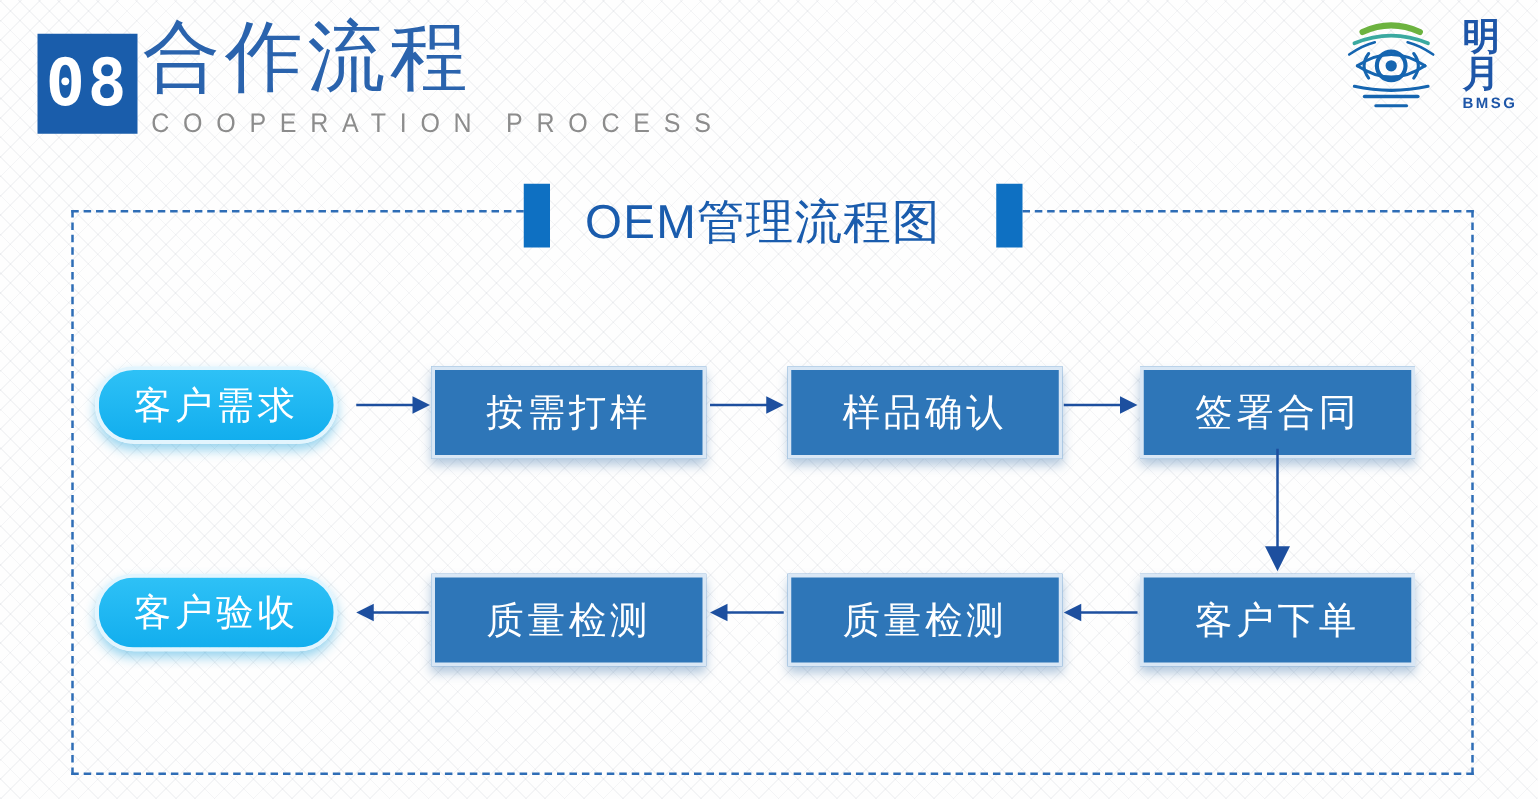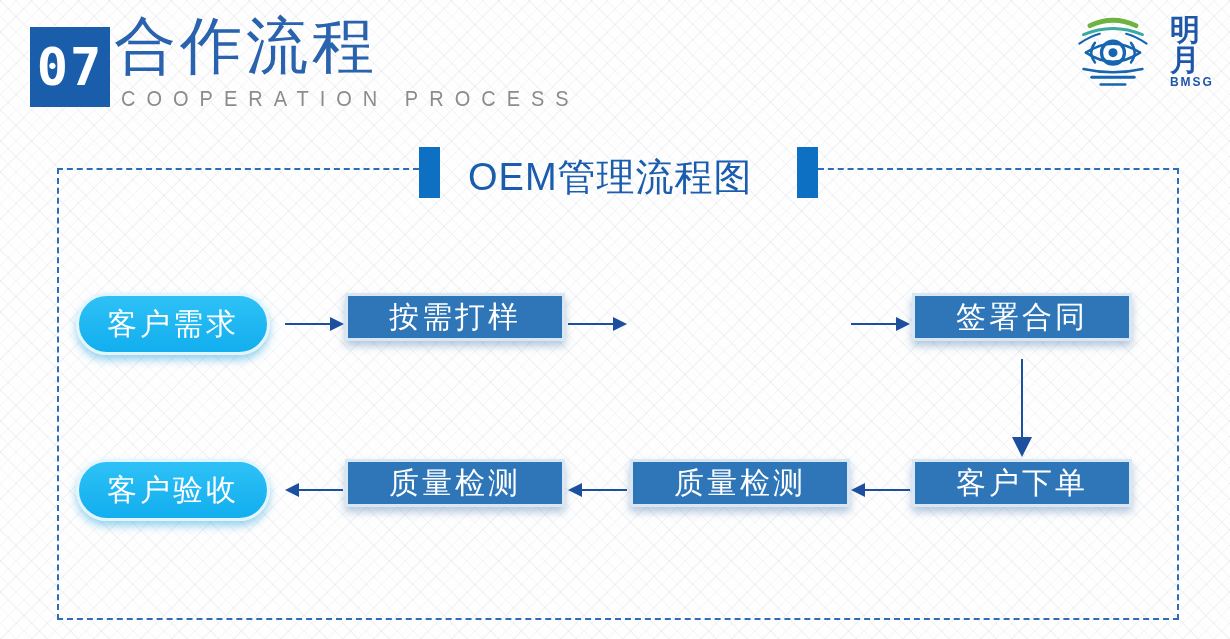--- a/index.html
+++ b/index.html
@@ -62,21 +62,21 @@
     position:absolute; display:flex; align-items:center; justify-content:center;
     color:#fff; font-size:30px; font-weight:500; letter-spacing:3px; white-space:nowrap;
   }
   .pill {
     width:194px; height:62px; border-radius:34px;
     background:linear-gradient(180deg,#2ec1f6 0%,#12aeee 100%);
     border:3px solid #e2f5fe;
     box-shadow:0 5px 9px rgba(24,160,220,.45);
   }
   .rect {
-    width:220px; height:48px;
+    width:220px; height:74px;
     background:#2e76b8;
     border:3px solid #d9e7f5;
     box-shadow:0 5px 8px rgba(40,100,160,.35);
     text-align:center;
   }
   .row1 { top:293px; }
   .row2 { top:459px; }
   .c1 { left:76px; }  .c2 { left:345px; } .c3 { left:630px; } .c4 { left:912px;font-family:Liberation Serif, serif; }
 
   .arrows { position:absolute; left:0; top:0; pointer-events:none; }
@@ -87,21 +87,21 @@
   .lg-blue  { stroke:#1565b0; fill:none; stroke-linecap:round; }
   .lg-green { stroke:#6cb33f; fill:none; stroke-linecap:round; }
   .lg-teal  { stroke:#3aa9a0; fill:none; stroke-linecap:round; }
 </style>
 </head>
 <body>
 
 <div class="stage">
 
   <div class="num-box">
-    <span>07</span>
+    <span>08</span>
   </div>
   <div class="cn-title">合作流程</div>
   <div class="en-title">COOPERATION PROCESS</div>
 
   <div class="logo">
     <svg class="logo-icon" viewBox="0 0 100 100">
       <path class="lg-green" d="M22 19 Q50 6 78 19" stroke-width="6"></path>
       <path class="lg-teal" d="M14 30 Q50 15 86 30" stroke-width="3.5"></path>
       <path class="lg-blue" d="M9 41 Q22 32 34 29" stroke-width="2.5"></path>
       <path class="lg-blue" d="M91 41 Q78 32 66 29" stroke-width="2.5"></path>
@@ -129,20 +129,23 @@
 
   <div class="title-bar left"></div>
   <div class="title-bar right"></div>
   <div class="flow-title">OEM管理流程图</div>
 
   <div class="node pill row1 c1">
     <span>客户需求</span>
   </div>
   <div class="node rect row1 c2">
     <span>按需打样</span>
+  </div>
+  <div class="node rect row1 c3">
+    <span>样品确认</span>
   </div>
   <div class="node rect row1 c4">
     <span>签署合同</span>
   </div>
 
   <div class="node pill row2 c1">
     <span>客户验收</span>
   </div>
   <div class="node rect row2 c2">
     <span>质量检测</span>

